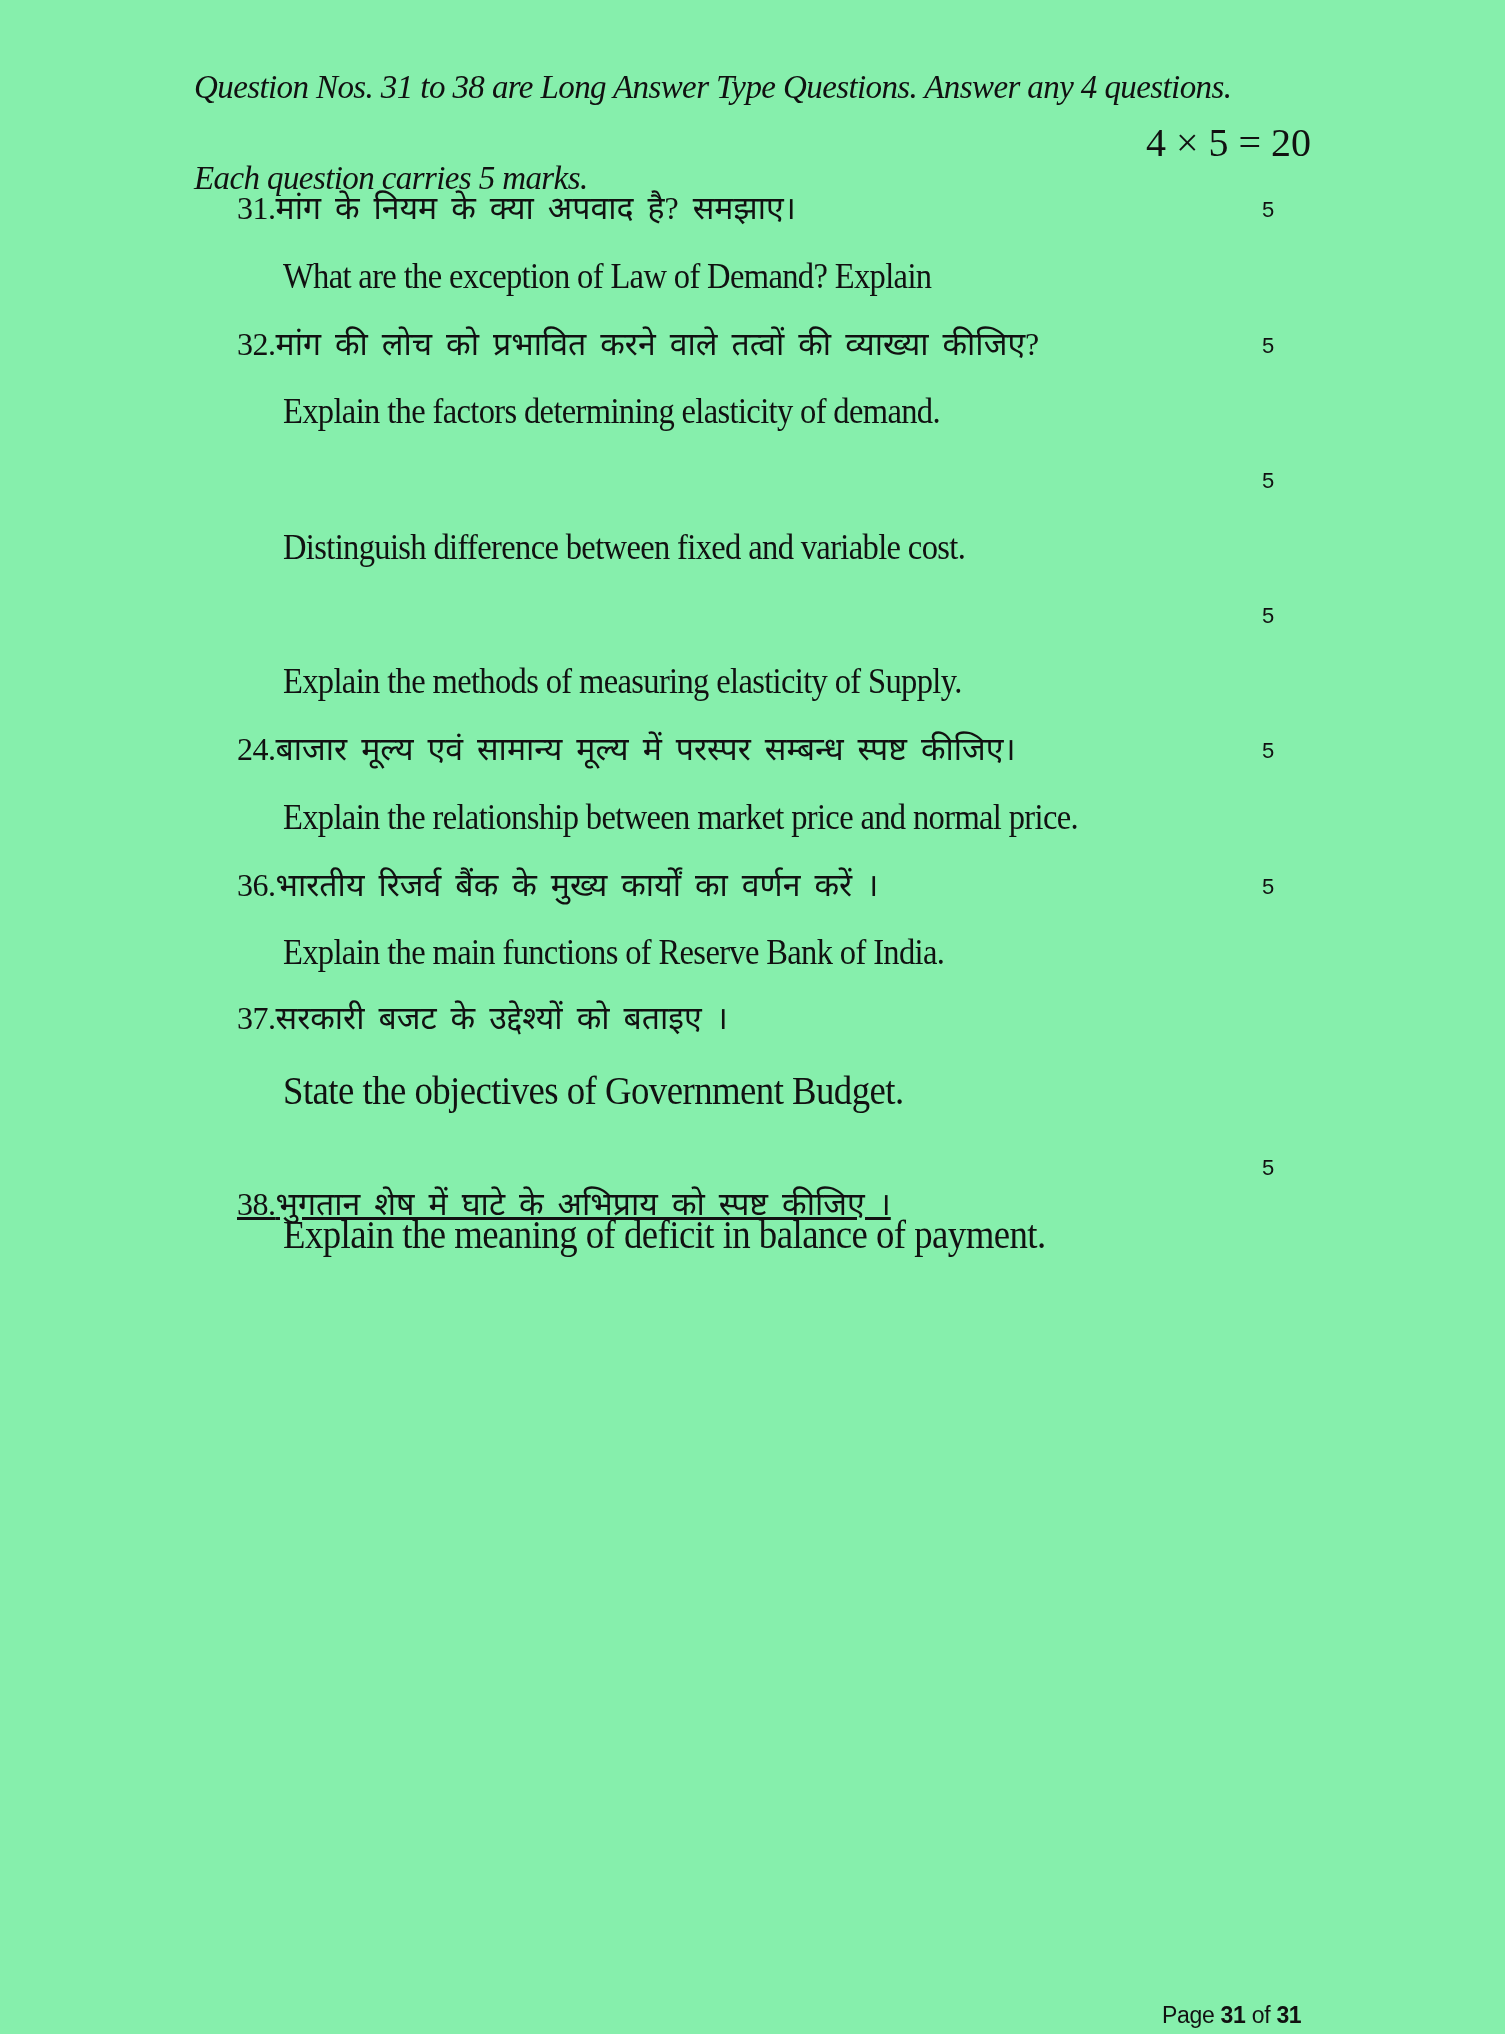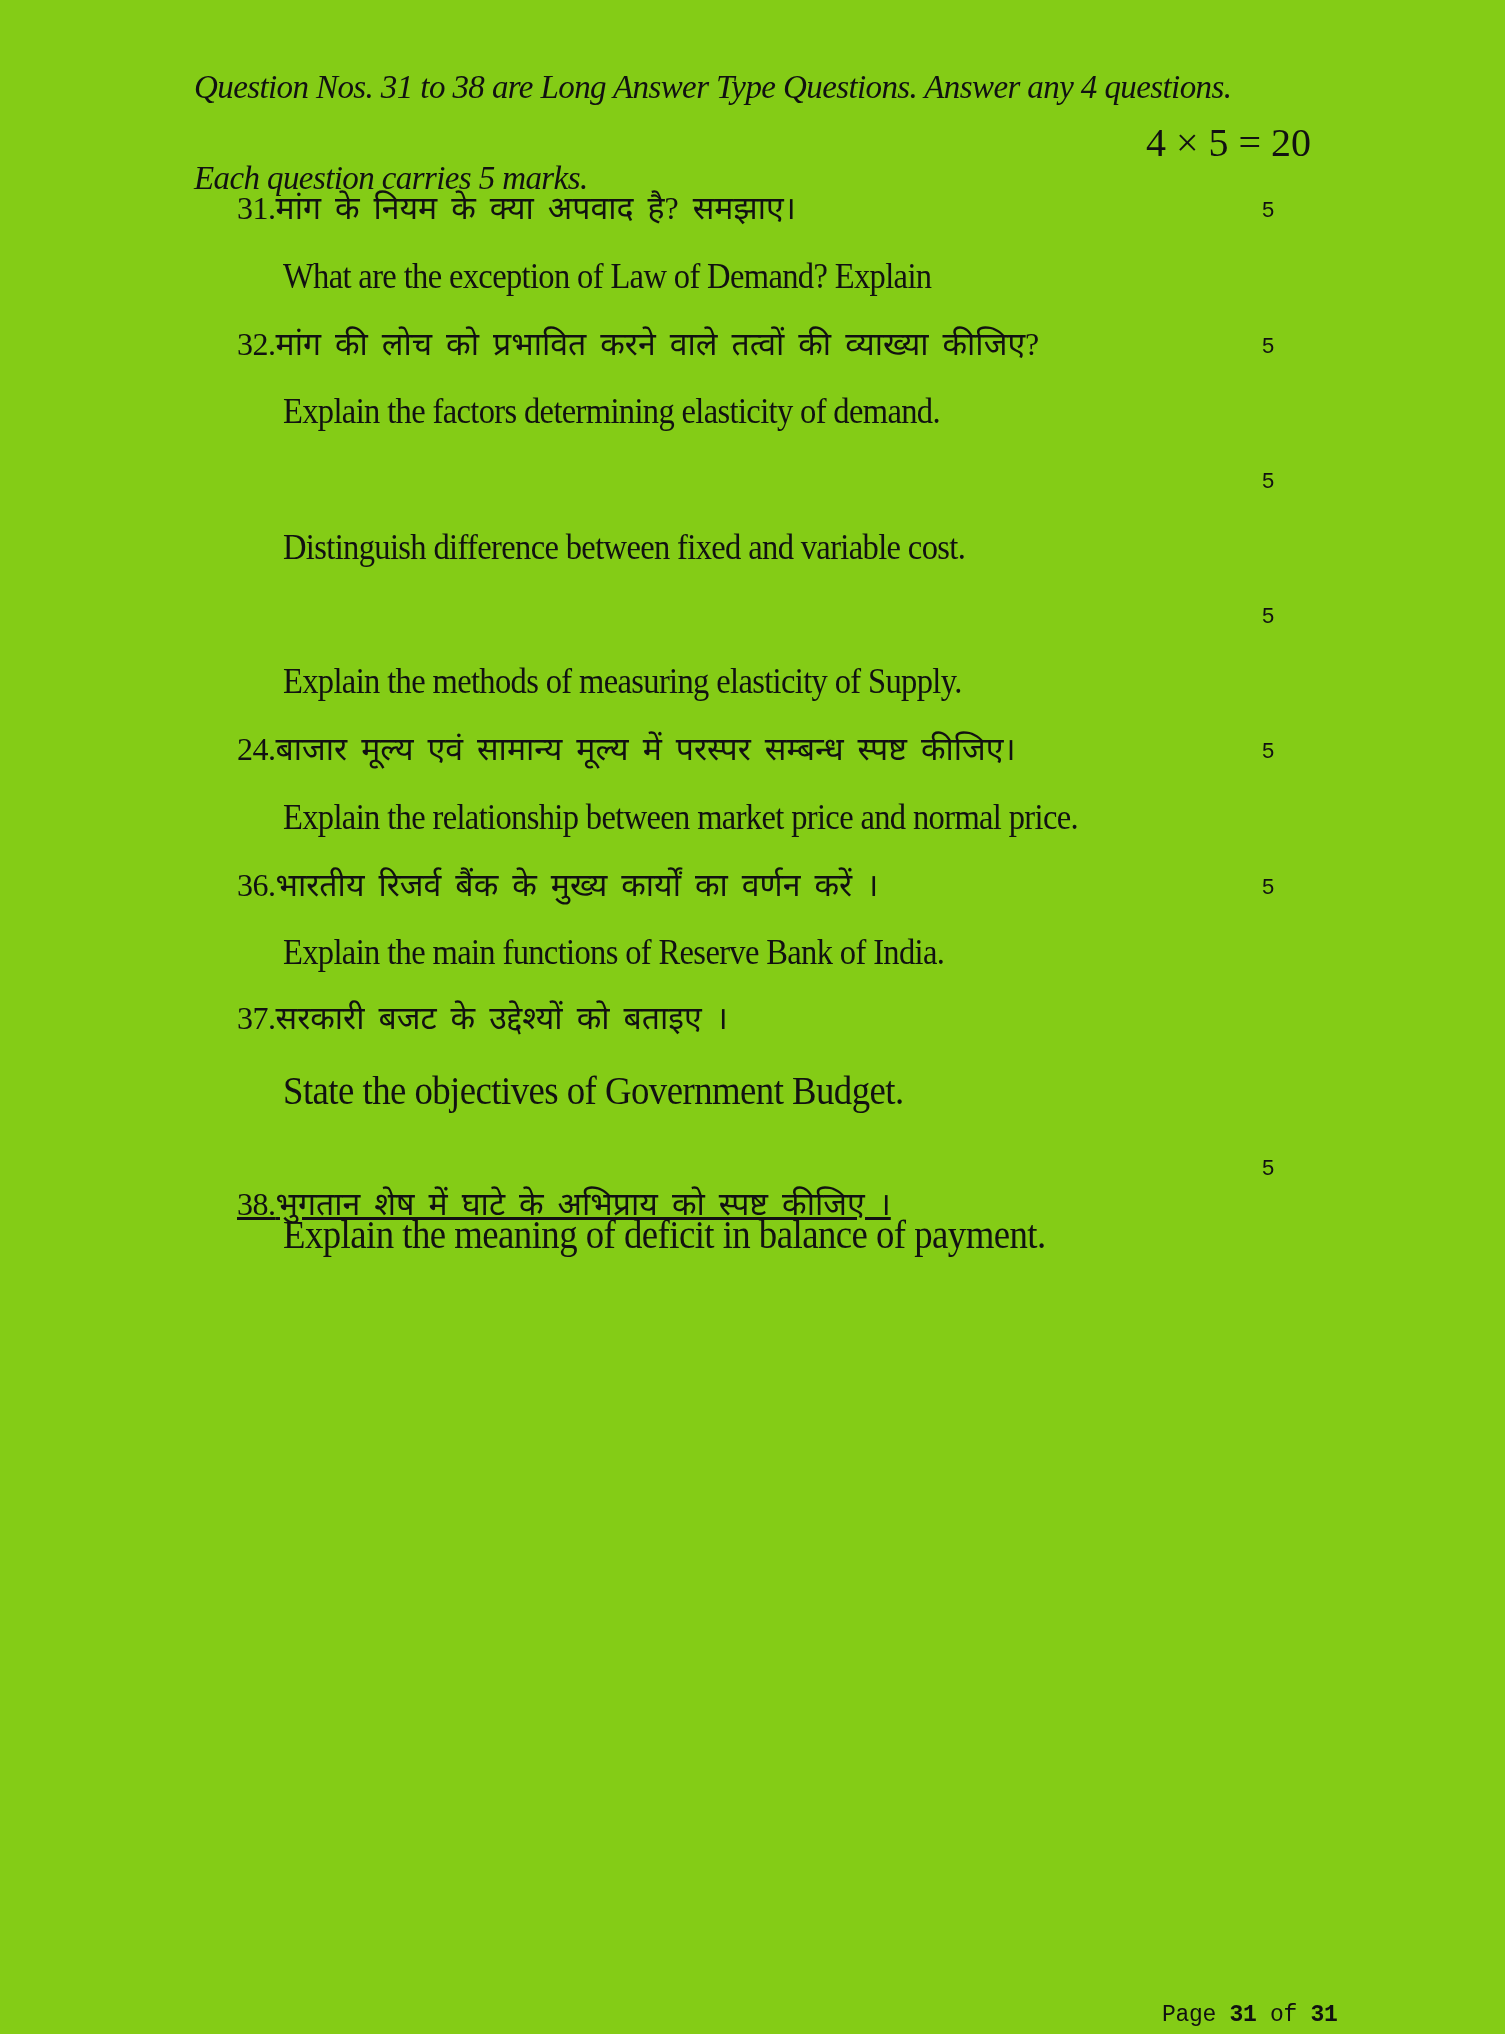--- a/index.html
+++ b/index.html
@@ -1,26 +1,26 @@
 <!DOCTYPE html>
 <html><head>
 <meta charset="utf-8">
 <style>
   html, body { margin: 0; padding: 0; background: #ffffff; }
   body { width: 1505px; height: 2034px; position: relative; overflow: hidden; color: #111111; }
-  .page { position: absolute; left: 0; top: 0; width: 1505px; height: 2034px; background: #84cc16; }
+  .page { position: absolute; left: 0; top: 0; width: 1505px; height: 2034px; background: #86efac; }
   .line { position: absolute; white-space: nowrap; line-height: 1; }
   .hdr { font-family: "Liberation Serif", "DejaVu Serif", serif; font-style: italic; font-size: 33px; letter-spacing: -0.6px; left: 194px; }
   .total { font-family: "Liberation Serif", "DejaVu Serif", serif; font-size: 40px; left: 1146px; width: 162px; text-align: right; }
   .qhi { font-family: "Liberation Serif", "DejaVu Serif", serif; font-size: 32px; left: 237px; word-spacing: 6px; }
   .qhi .num { letter-spacing: -0.5px; }
   .qen { font-family: "Liberation Serif", "DejaVu Serif", serif; font-size: 35px; left: 283px; letter-spacing: -0.7px; transform-origin: left center; transform: scaleX(0.93); }
   .qen.big { font-size: 40px; letter-spacing: -0.6px; transform: scaleX(0.92); }
   .mark { font-family: "Liberation Sans", "DejaVu Sans", sans-serif; font-size: 22px; left: 1262px; }
-  .footer { font-family: Liberation Mono, monospace; font-size: 23px; left: 1162px; letter-spacing: -0.3px; text-align: right; }
+  .footer { font-family: Liberation Sans, sans-serif; font-size: 23px; left: 1162px; letter-spacing: -0.3px; text-align: right; }
   .footer b { font-weight: bold; }
 </style>
 </head>
 <body>
 
 <div class="page">
 
   <div class="line hdr" style="top:71px;">Question Nos. 31 to 38 are Long Answer Type Questions. Answer any 4 questions.</div>
   <div class="line hdr" style="top:122px;margin-top:40px;">Each question carries 5 marks.</div>
   <div class="line total" style="top:123px;">4 × 5 = 20</div>

